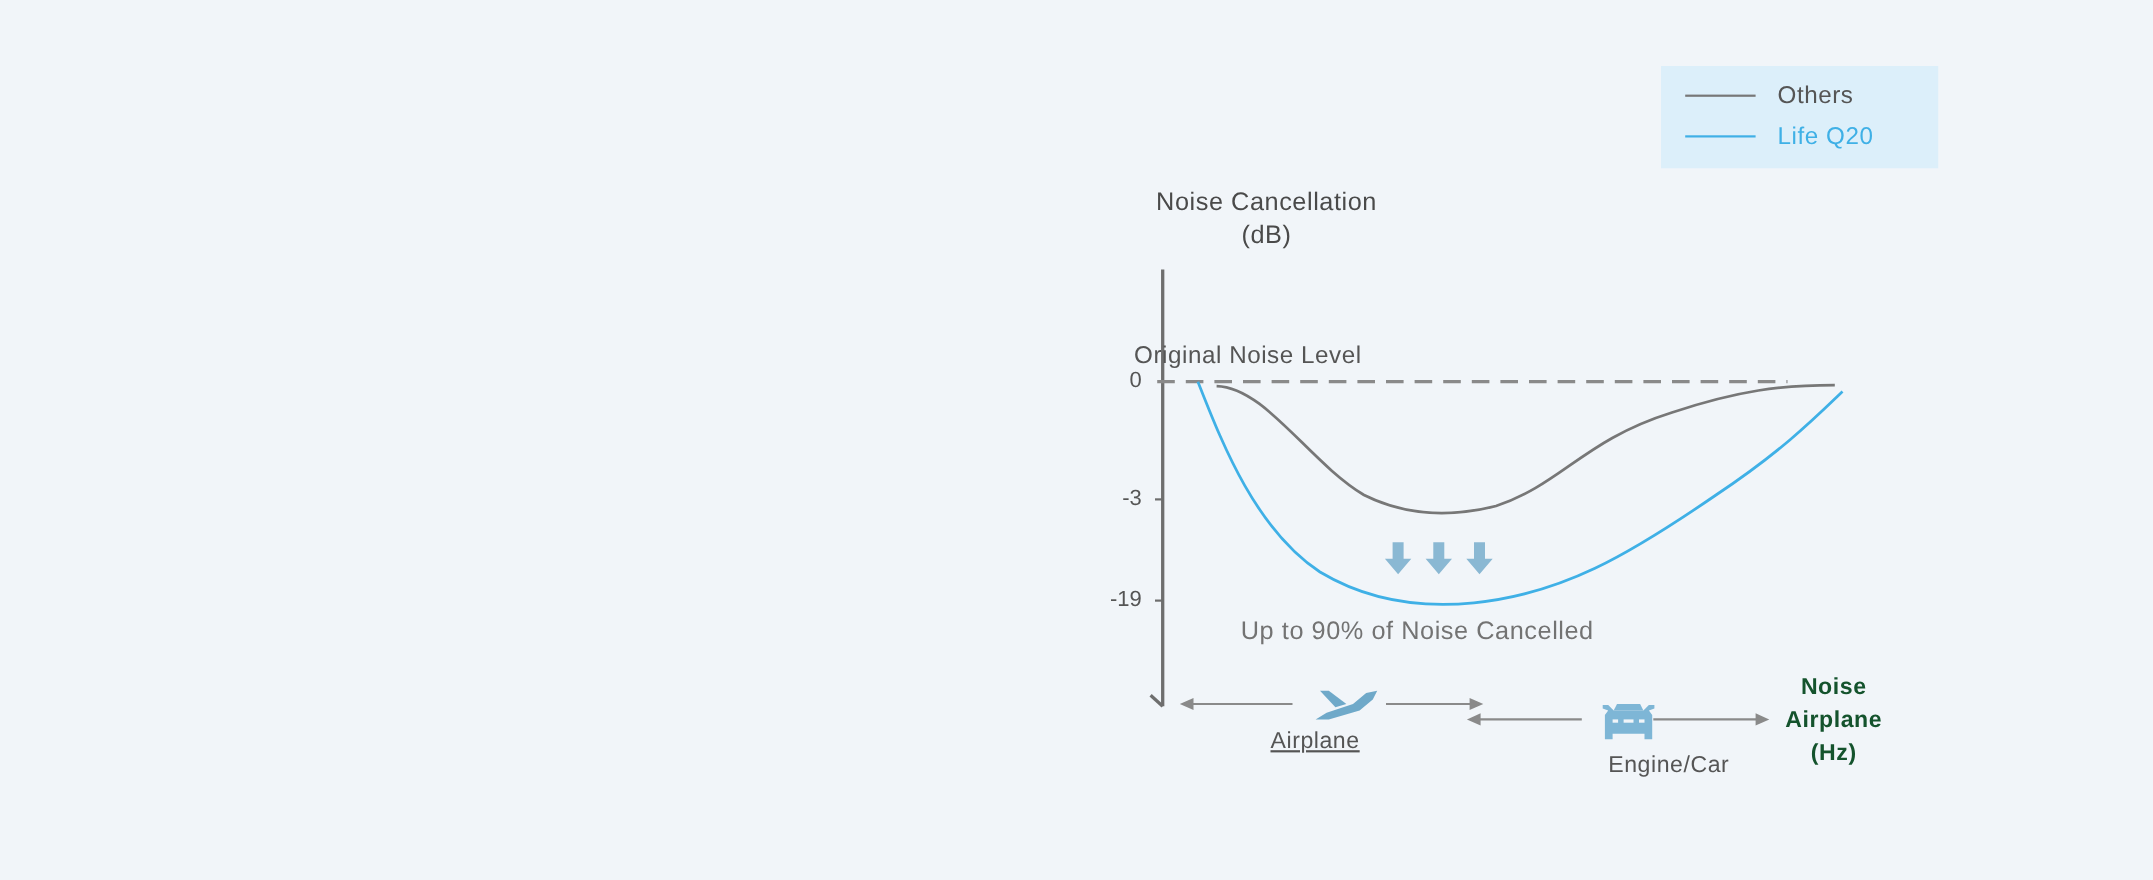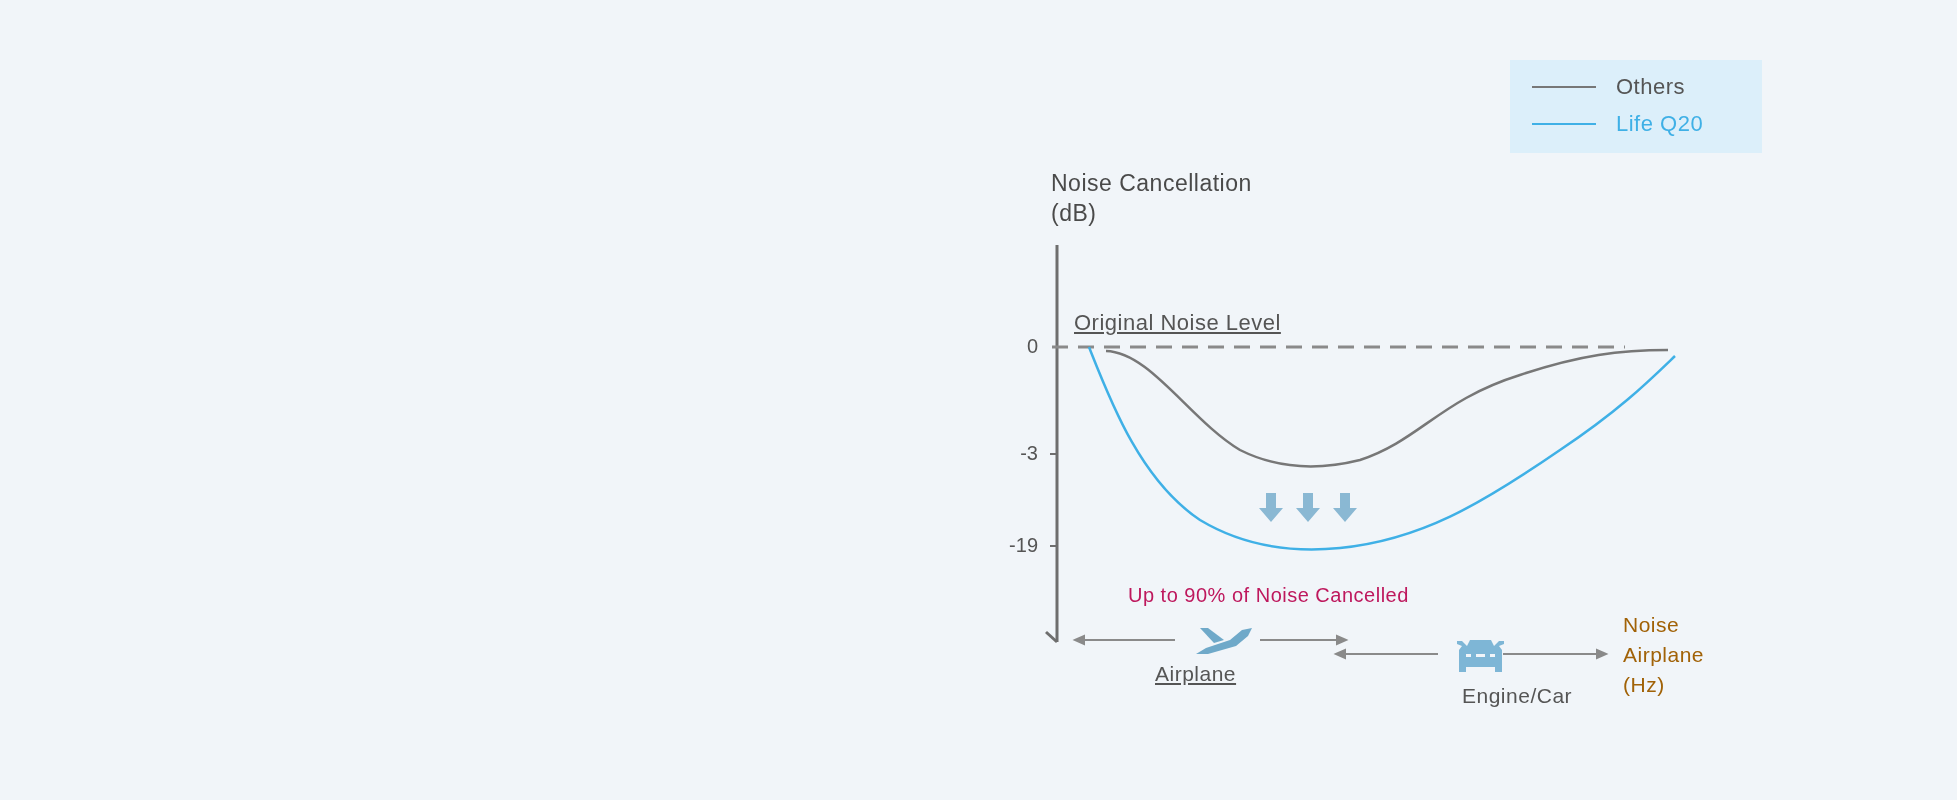--- a/index.html
+++ b/index.html
@@ -11,27 +11,27 @@
     }
     .stage { position: absolute; left: 0; top: 0; width: 1957px; height: 800px; }
     .legend {
       position: absolute; left: 1490px; top: 60px; width: 252px; height: 93px;
       background: #dceffa;
       margin-left: 20px;
     }
     .legend-row { position: absolute; left: 22px; height: 28px; display: flex; align-items: center; }
     .legend-row .swatch { width: 64px; height: 2px; margin-right: 20px; }
     .legend-row .lbl { font-size: 22px; letter-spacing: 0.5px; }
-    .txt { position: absolute; white-space: nowrap; color: #555; }
+    .txt { position: absolute; white-space: nowrap; color: #555; text-align: center; }
     .ylabel { left: 1051px; top: 168px; font-size: 23px; line-height: 30px; letter-spacing: 0.5px; color: #4a4a4a; }
     .tick { font-size: 20px; color: #555; text-align: right; width: 60px; }
-    .orig { left: 1074px; top: 310px; font-size: 22px; color: #555; letter-spacing: 0.5px; text-decoration: underline; }
-    .cancel { left: 1128px; top: 560px; font-size: 20px; color: #be185d; letter-spacing: 0.5px; margin-top: 24px; }
+    .orig { left: 1031px; top: 310px; font-size: 22px; color: #555; letter-spacing: 0.5px; }
+    .cancel { left: 1128px; top: 560px; font-size: 23px; color: #737373; letter-spacing: 0.5px; }
     .cat { font-size: 21px; color: #555; letter-spacing: 0.5px; }
-    .xlabel { left: 1623px; top: 610px; font-size: 21px; line-height: 30px; color: #a16207; letter-spacing: 0.5px; }
+    .xlabel { left: 1623px; top: 610px; font-size: 21px; line-height: 30px; color: #14532d; letter-spacing: 0.5px; font-weight: bold; }
     svg { position: absolute; left: 0; top: 0; }
   </style>
 </head>
 <body>
 
 <div class="stage">
 
   <svg width="1957" height="800">
 
     <line x1="1057" y1="245" x2="1057" y2="642" stroke="#6e6e6e" stroke-width="3"></line>

